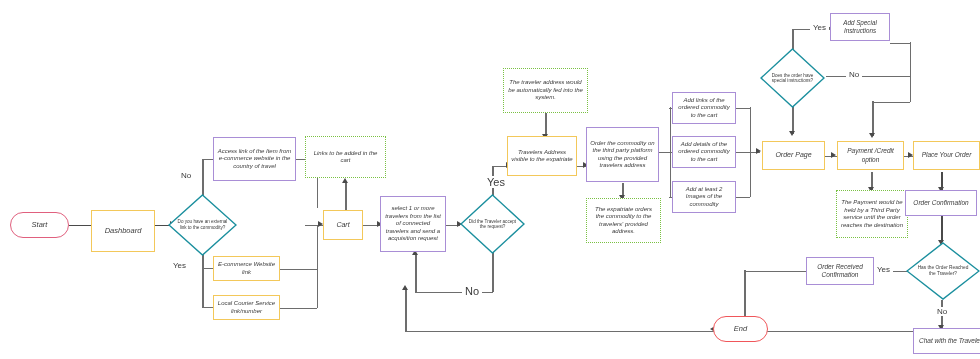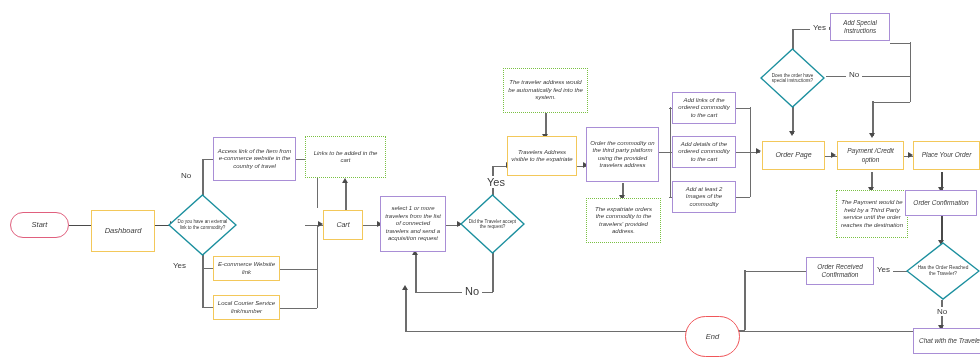--- a/index.html
+++ b/index.html
@@ -230,15 +230,15 @@
     <svg class="shape" viewBox="0 0 74 58" preserveAspectRatio="none">
       <polygon points="37,1 73,29 37,57 1,29" fill="#ffffff" stroke="#1b8f9e" stroke-width="1.4"></polygon>
     </svg>
     <div class="dtext" style="font-size:4.8px;">Has the Order Reached the Traveler?</div>
   </div>
 
   <div class="node purple" style="left:913px;top:328px;width:80px;height:26px;font-size:6.5px;justify-content:flex-start;padding-left:5px;">Chat with the Traveler</div>
 
   <div class="node purple" style="left:806px;top:257px;width:68px;height:28px;font-size:6.5px;">Order Received Confirmation</div>
 
-  <div class="node term-end" style="left:685px;top:316px;width:55px;height:41px;font-size:7.5px;">End</div>
+  <div class="node term-end" style="left:713px;top:316px;width:55px;height:26px;font-size:7.5px;">End</div>
 
 </div>
 
 </body></html>

